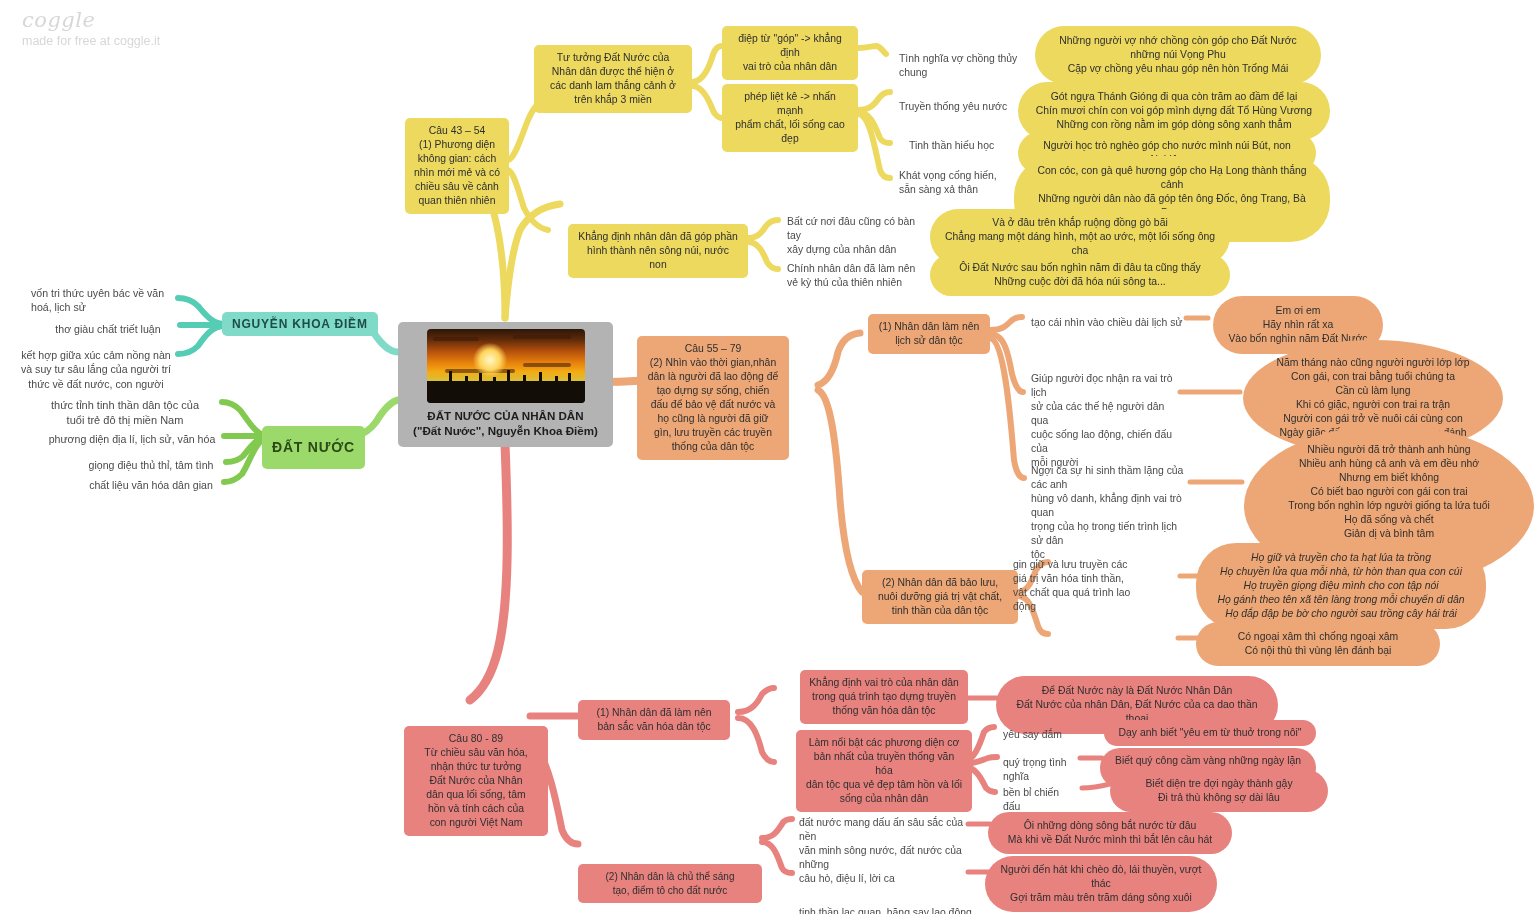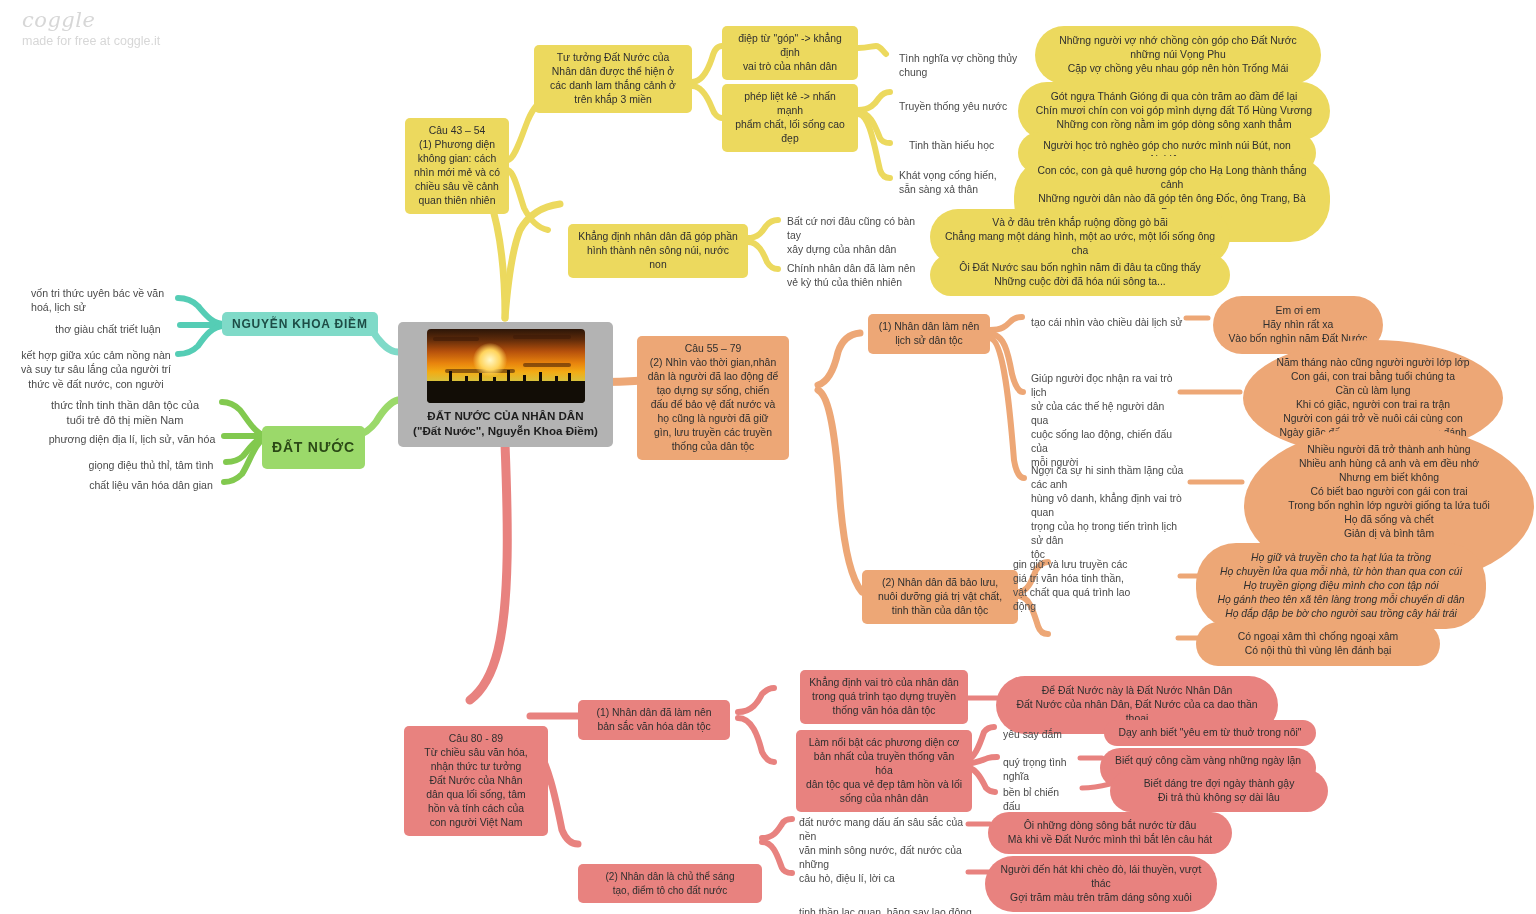--- a/index.html
+++ b/index.html
@@ -309,21 +309,21 @@
 dân tộc qua vẻ đẹp tâm hồn và lối
 sống của nhân dân</div>
 
   <div class="node plain" style="left:994px; top:722px; width:92px; font-size:10.4px; text-align:left;">yêu say đắm</div>
   <div class="node pill c-pink" style="left:1104px; top:720px; width:212px; white-space:pre-line; font-size:10.4px; padding:6px 12px;">Dạy anh biết "yêu em từ thuở trong nôi"</div>
 
   <div class="node plain" style="left:994px; top:750px; width:92px; font-size:10.4px; text-align:left;">quý trọng tình nghĩa</div>
   <div class="node pill c-pink" style="left:1100px; top:748px; width:216px; white-space:pre-line; font-size:10.4px; padding:6px 12px;">Biết quý công cầm vàng những ngày lặn lội</div>
 
   <div class="node plain" style="left:994px; top:780px; width:92px; font-size:10.4px; text-align:left;">bền bỉ chiến đấu</div>
-  <div class="node pill c-pink" style="left:1110px; top:770px; width:218px; white-space:pre-line; font-size:10.4px; padding:7px 12px;">Biết dáng tre đợi ngày thành gậy
+  <div class="node pill c-pink" style="left:1110px; top:770px; width:218px; white-space:pre-line; font-size:10.4px; padding:7px 12px;">Biết diện tre đợi ngày thành gậy
 Đi trả thù không sợ dài lâu</div>
 
   <div class="node box c-pink" style="left:578px; top:828px; width:184px; white-space:pre-line; font-size:10px;margin-top:36px;">(2) Nhân dân là chủ thể sáng
 tạo, điểm tô cho đất nước</div>
 
   <div class="node plain" style="left:790px; top:810px; width:196px; white-space:pre-line; font-size:10.4px; text-align:left;">đất nước mang dấu ấn sâu sắc của nền
 văn minh sông nước, đất nước của những
 câu hò, điệu lí, lời ca</div>
   <div class="node pill c-pink" style="left:988px; top:812px; width:244px; white-space:pre-line; font-size:10.4px; padding:7px 12px;">Ôi những dòng sông bắt nước từ đâu
 Mà khi về Đất Nước mình thì bắt lên câu hát</div>

